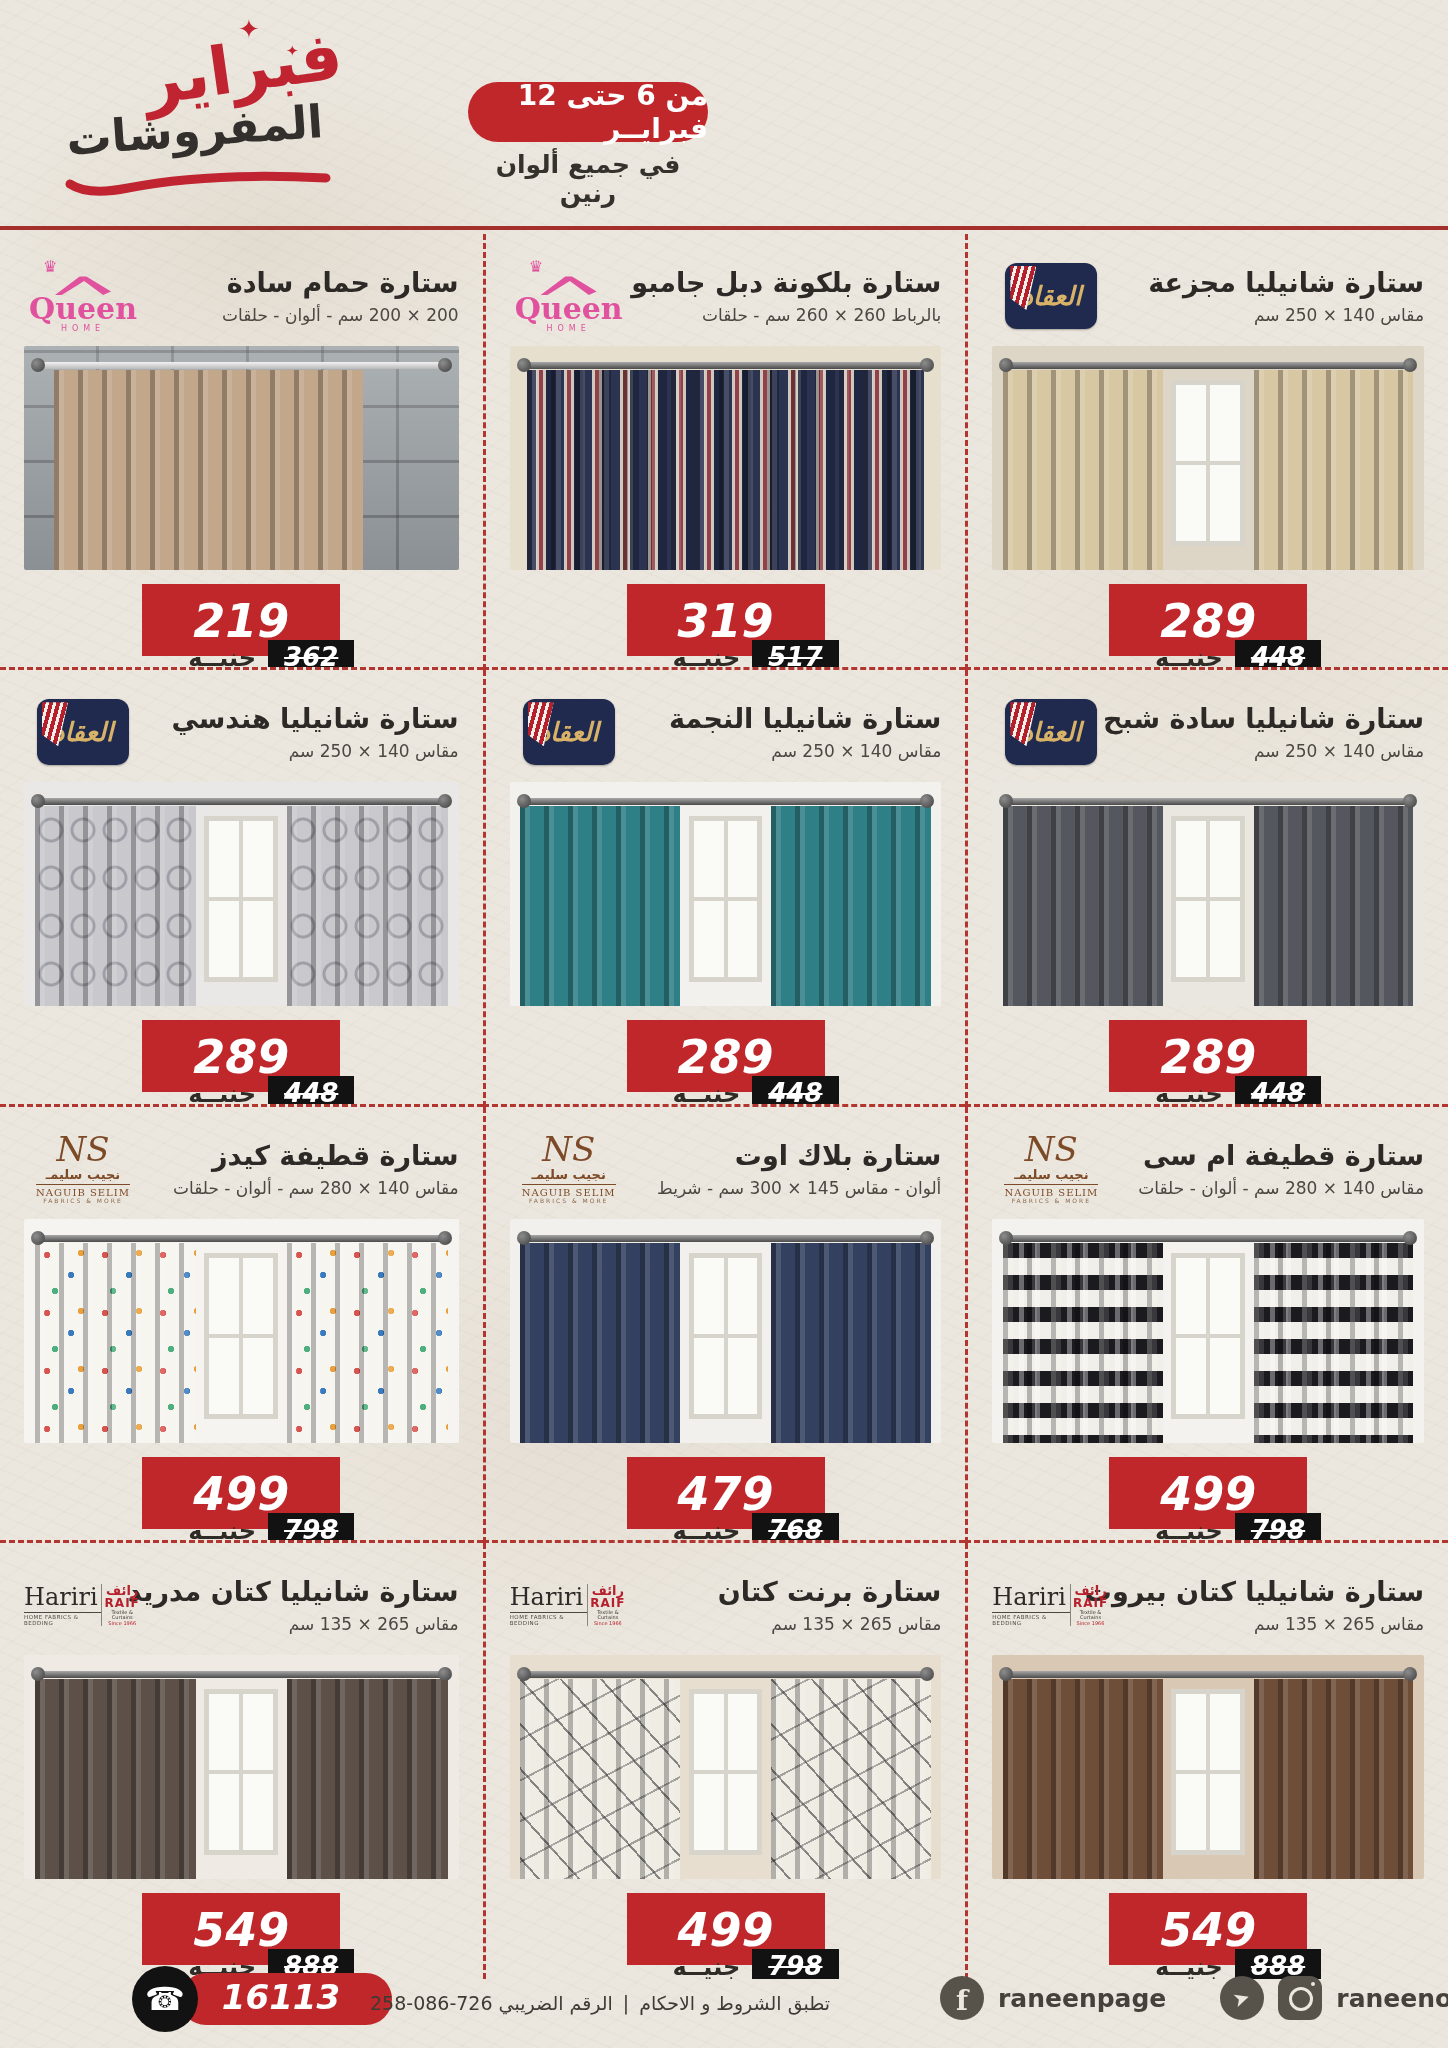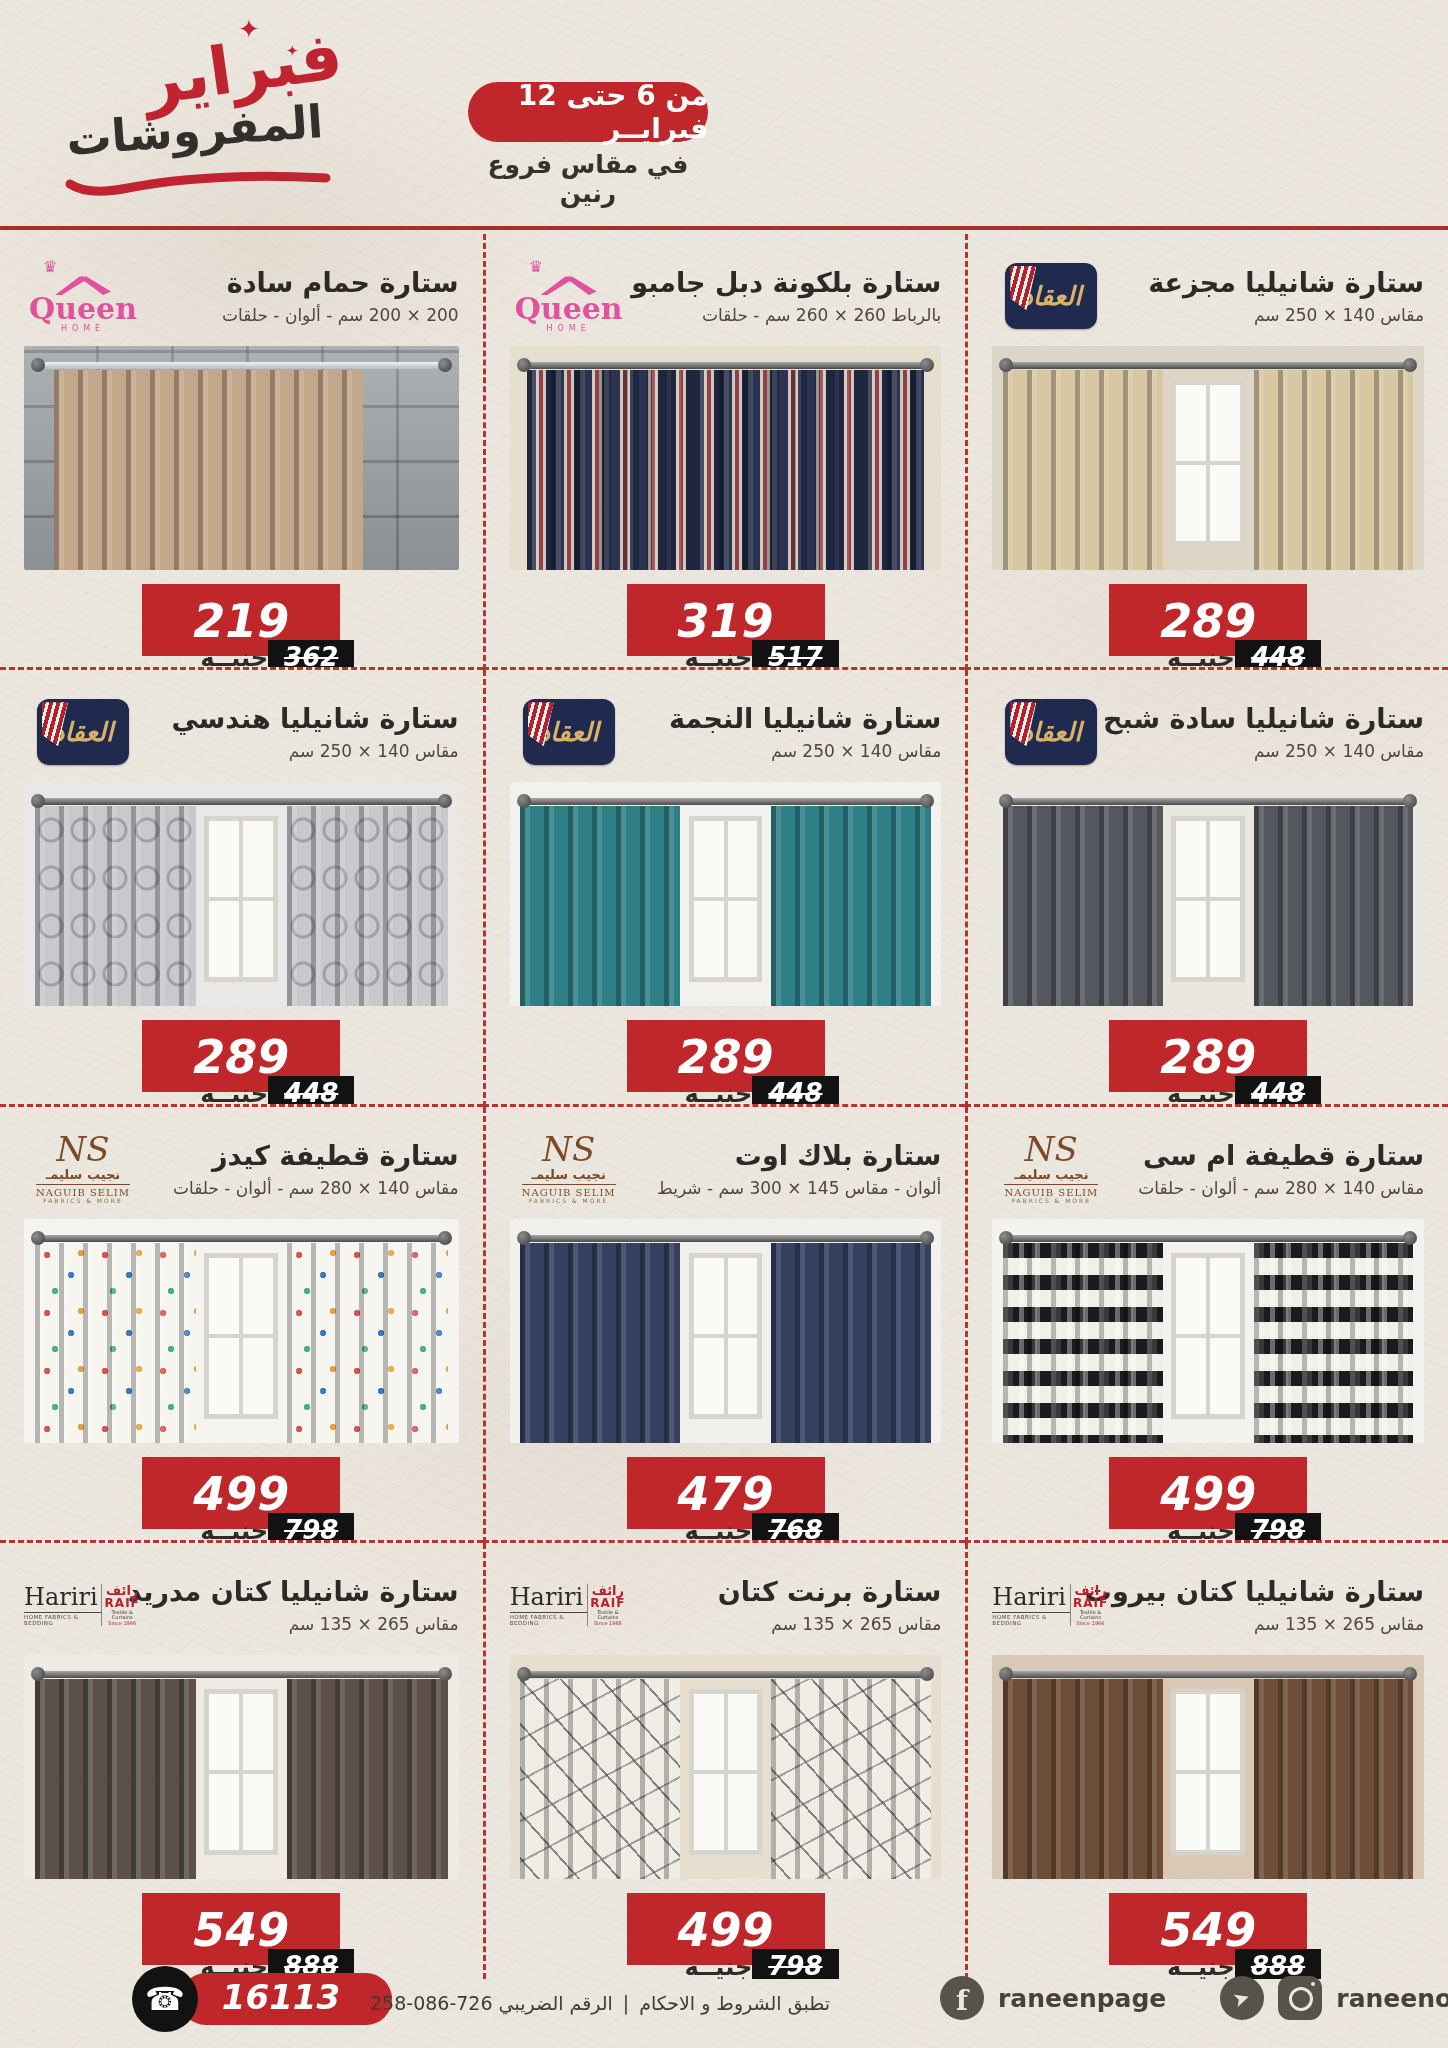--- a/index.html
+++ b/index.html
@@ -111,21 +111,21 @@
   .pat-geo { background-image:radial-gradient(circle at center, transparent 9px, rgba(125,125,138,.55) 10px 12px, transparent 13px);
     background-size:32px 48px; }
   .pat-scribble { background-image:
       repeating-linear-gradient(48deg, transparent 0 13px, rgba(45,45,48,.55) 13px 15px, transparent 15px 30px),
       repeating-linear-gradient(-28deg, transparent 0 17px, rgba(45,45,48,.40) 17px 19px, transparent 19px 36px); }
   
   .price-area { height:110px; position:relative; }
   .price-wrap { position:relative; width:198px; margin:14px auto 0; }
   .price-new { width:198px; background:var(--red,#c0272b); color:#fff; text-align:center;
     font-size:46px; font-weight:800; font-style:italic; padding:10px 0 8px; }
-  .price-old-row { position:absolute; top:calc(100% - 16px); right:-14px; display:flex; align-items:center; direction:ltr; }
+  .price-old-row { position:absolute; top:calc(100% - 16px); right:-14px; display:flex; align-items:center; gap:12px; direction:ltr; }
   .currency { font-size:24px; font-weight:800; color:#2f2b27; }
   .price-old { background:#121212; color:#fff; font-size:26px; font-weight:800; font-style:italic;
     padding:2px 16px 4px; text-decoration:line-through; }
   
   .footer { position:absolute; left:0; right:0; bottom:0; height:70px; }
   .phone-group { position:absolute; left:132px; bottom:16px; display:flex; align-items:center; direction:ltr; }
   .phone-circle { width:66px; height:66px; border-radius:50%; background:#121212; color:#fff;
     display:flex; align-items:center; justify-content:center; font-size:32px; z-index:2; }
   .phone-pill { height:52px; min-width:212px; margin-left:-18px; background:var(--red,#c0272b); border-radius:28px;
     color:#fff; font-size:34px; font-weight:800; font-style:italic; display:flex; align-items:center; justify-content:center;
@@ -145,21 +145,21 @@
   .handle { font-size:25px; font-weight:600; color:#46423b; }
   .socials .gap { width:26px; }
 </style>
 </head>
 <body>
 
 <div class="page">
 
   <div class="header">
     <div class="date-badge">من 6 حتى 12 فبرايــر</div>
-    <div class="branches">في مقاس فروع رنين</div>
+    <div class="branches">في جميع ألوان رنين</div>
     <div class="logo-block">
       <span class="sparkle sp1">✦</span>
       <span class="sparkle sp2">✦</span>
       <div class="logo-l1">فبراير</div>
       <div class="logo-l2">المفروشات</div>
       <svg class="logo-swoosh" width="280" height="50" viewBox="0 0 280 50">
         <path d="M12 34 Q 30 46 70 38 Q 150 22 268 28" stroke="#bf2430" stroke-width="9" fill="none" stroke-linecap="round"></path>
       </svg>
     </div>
   </div>

